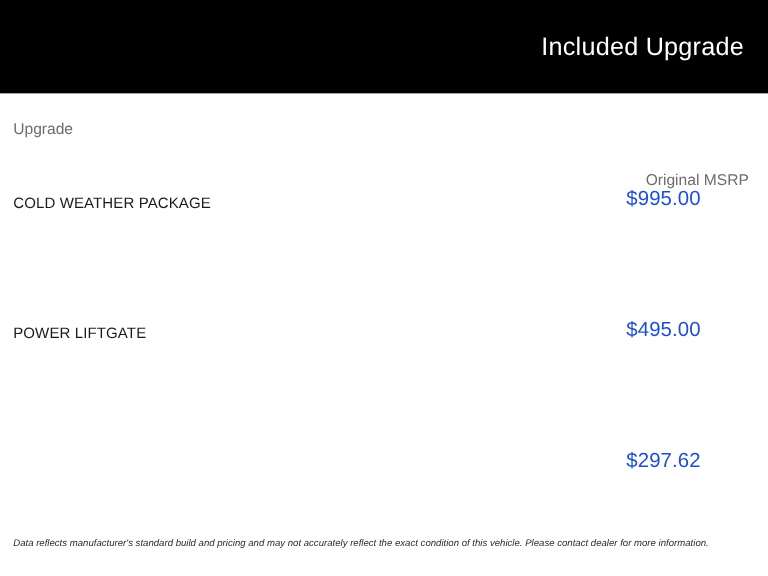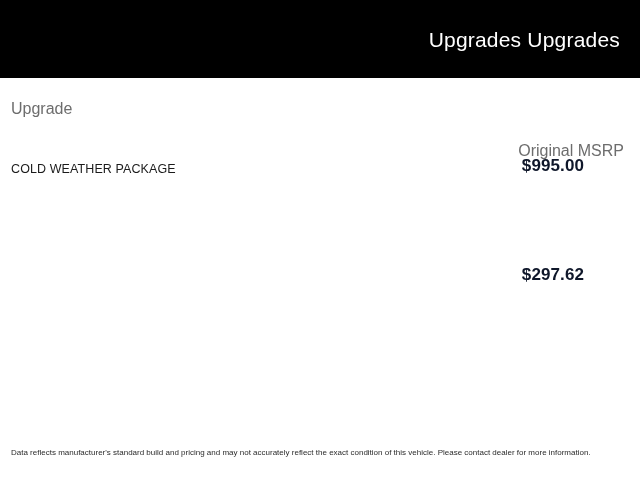--- a/index.html
+++ b/index.html
@@ -41,21 +41,21 @@
     position: absolute;
     left: 0;
     top: 78px;
     width: 640px;
     height: 402px;
     background: #ffffff;
   }
   .col-head {
     position: absolute;
     top: 22px;
-    font-size: 16px;
+    font-size: 13px;
     color: #6d6d6d;
     font-weight: 400;
   }
   .col-head.left { left: 11px; }
   .col-head.right { right: 16px; margin-top: 42px; }
 
   .rows {
     position: absolute;
     top: 60px;
     left: 0;
@@ -73,55 +73,60 @@
     font-size: 12.5px;
     color: #1b1b1b;
     font-weight: 400;
     letter-spacing: 0.1px;
   }
   .row-price {
     position: absolute;
     right: 16px;
     top: 18px;
     font-size: 17px;
-    color: #0f172a;
-    font-weight: bold;
+    color: #1d4ed8;
+    font-weight: normal;
     letter-spacing: 0.1px;
   }
   .disclaimer {
     position: absolute;
     left: 11px;
     right: 16px;
     bottom: 22px;
     font-size: 8px;
+    font-style: italic;
     color: #2b2b2b;
     line-height: 1.25;
   }
 </style>
 </head>
 <body>
 
 <div class="page">
 
   <div class="header">
-    <div class="header-title">Upgrades Upgrades</div>
+    <div class="header-title">Included Upgrade</div>
   </div>
 
   <div class="content">
 
     <div class="col-head left">Upgrade</div>
     <div class="col-head right">Original MSRP</div>
 
     <div class="rows">
 
       <div class="row">
         <div class="row-name">COLD WEATHER PACKAGE</div>
         <div class="row-price">$995.00</div>
       </div>
 
+      <div class="row">
+        <div class="row-name">POWER LIFTGATE</div>
+        <div class="row-price">$495.00</div>
+      </div>
 
       <div class="row">
         <div class="row-price">$297.62</div>
       </div>
 
     </div>
 
     <div class="disclaimer">Data reflects manufacturer's standard build and pricing and may not accurately reflect the exact condition of this vehicle. Please contact dealer for more information.</div>
 
   </div>

